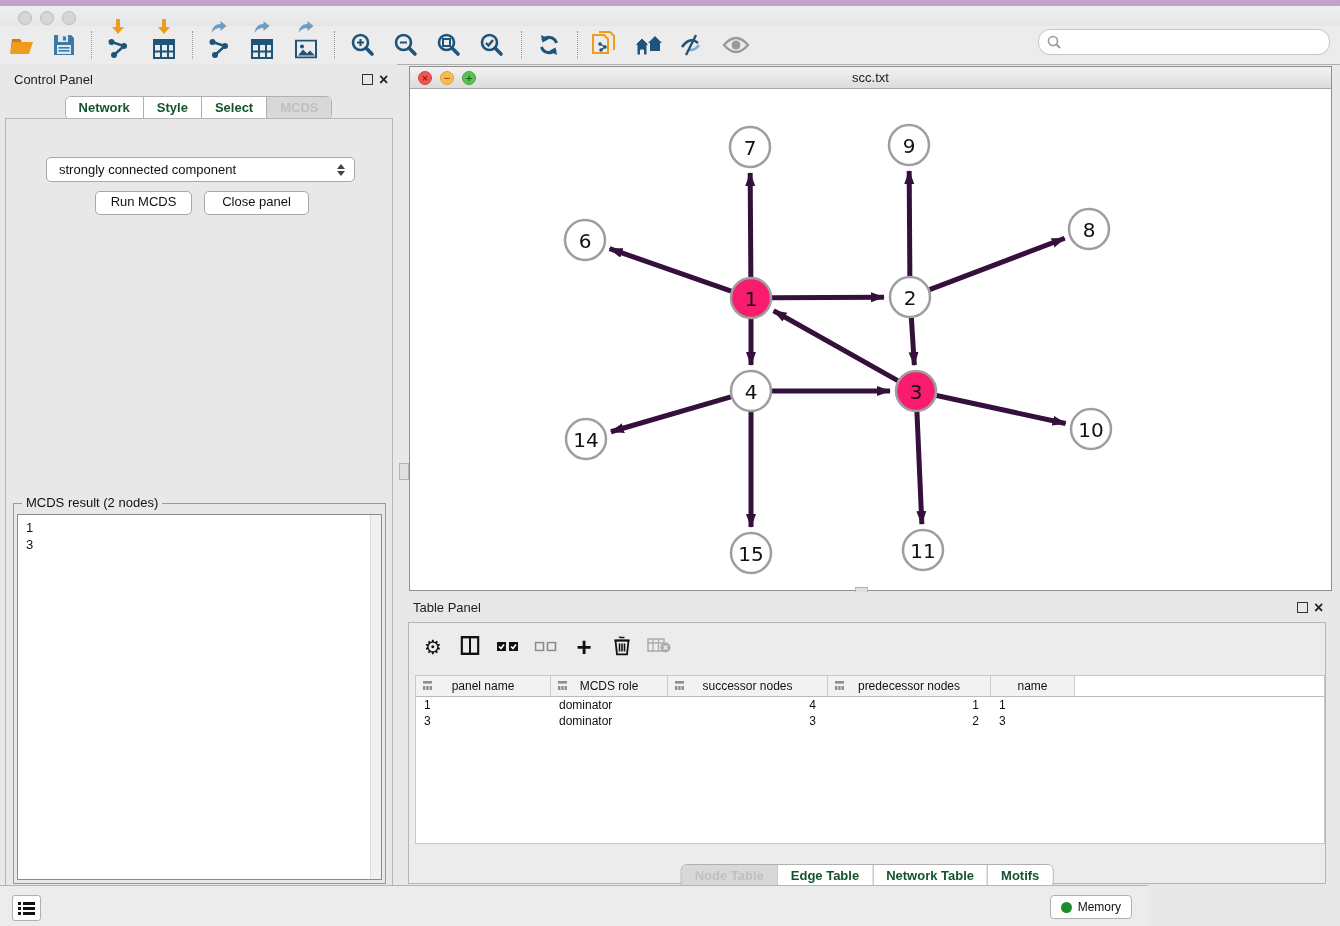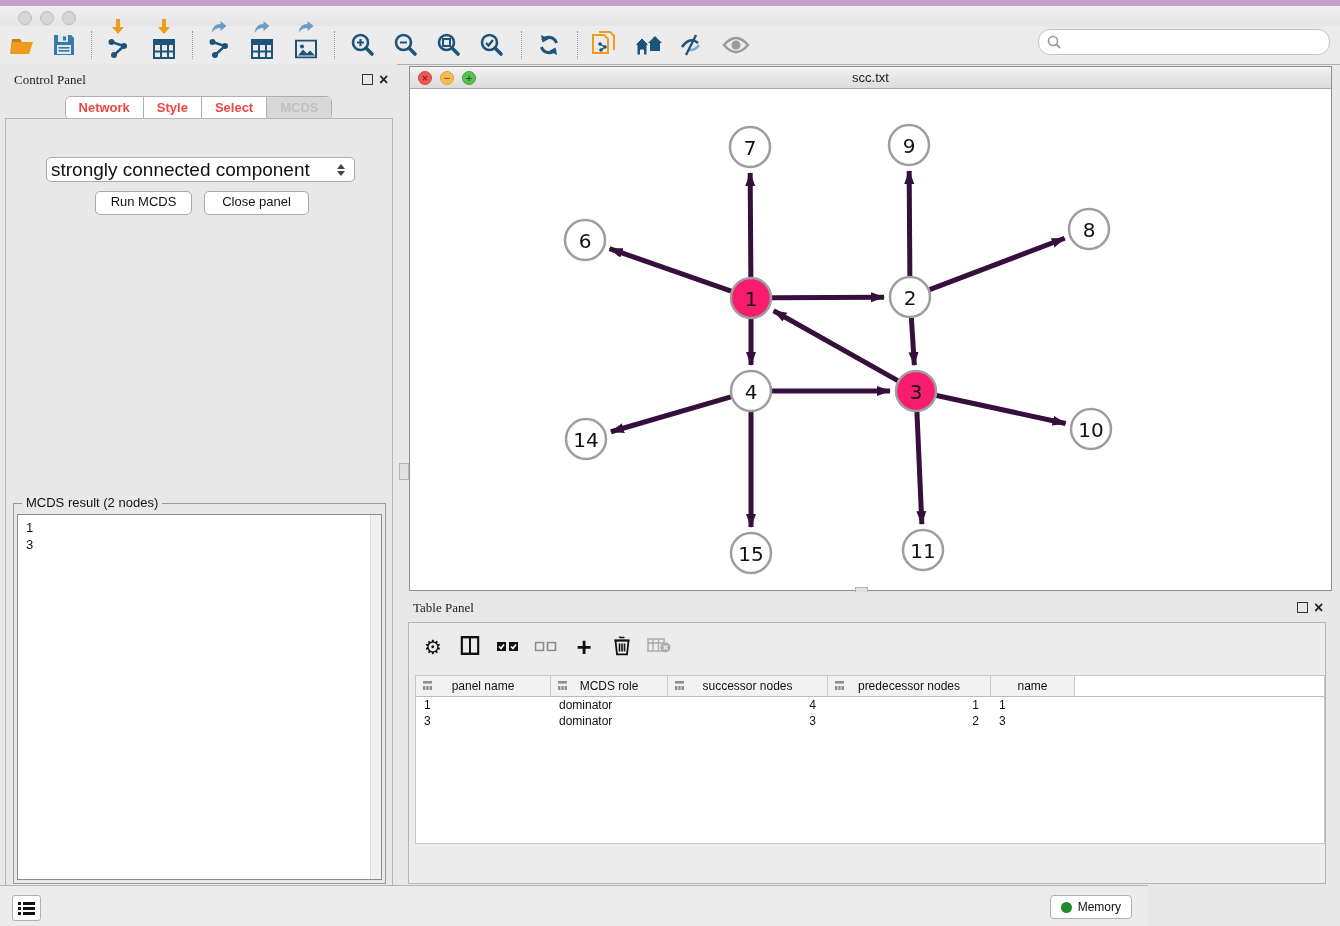--- a/index.html
+++ b/index.html
@@ -17,34 +17,34 @@
   .tbicon{position:absolute;top:50%;transform:translate(-50%,-50%);width:34px;height:34px;cursor:default;}
   .tbicon svg{position:absolute;left:50%;top:50%;transform:translate(-50%,-50%);}
   .tbicon .ovl{position:absolute;right:-1px;top:-1px;}
   .tbsep{position:absolute;top:5px;bottom:5px;border-left:1px dotted #9a9a9a;}
   .searchbox{position:absolute;right:10px;top:3px;width:290px;height:24px;background:#fff;
              border:1px solid #c4c4c4;border-radius:12px;display:flex;align-items:center;}
   .searchbox svg{margin-left:8px;}
   .searchbox input{border:none;outline:none;background:transparent;flex:1;font:13px "Liberation Sans",sans-serif;padding:0 8px 0 5px;}
   
   .cpanel{position:absolute;left:0;top:64px;width:397px;height:822px;background:#e8e8e8;}
-  .panel-title{position:absolute;left:14px;top:8px;font-size:13px;color:#222;font-family:Liberation Serif, serif;}
+  .panel-title{position:absolute;left:14px;top:8px;font-size:13px;color:#222;}
   .float-btn{position:absolute;width:9px;height:9px;border:1.5px solid #333;display:inline-block;}
   .close-btn{position:absolute;font-size:16px;font-weight:bold;color:#222;line-height:11px;}
   .tabbar{position:absolute;display:inline-flex;border:1px solid #b0b0b0;border-radius:6px;
           overflow:hidden;background:#fff;height:22px;}
-  .tab{padding:2px 13px;font-size:13px;font-weight:600;color:#ef4444;background:#fff;
+  .tab{padding:2px 13px;font-size:13px;font-weight:600;color:#14532d;background:#fff;
        border-left:1px solid #b0b0b0;line-height:18px;white-space:nowrap;}
   .tab:first-child{border-left:none;}
   .tab.sel{background:#d8d8d8;color:#c0c0c0;}
   .cp-box{position:absolute;left:5px;top:54px;width:386px;height:766px;border:1px solid #b5b5b5;background:#e8e8e8;}
   .opt-label{position:absolute;left:0;right:0;top:18px;text-align:center;font-size:13px;color:#111;}
   .dropdown{position:absolute;left:40px;top:38px;width:307px;height:23px;background:#fff;
             border:1px solid #a8a8a8;border-radius:5px;display:flex;align-items:center;}
-  .dropdown .dd-text{padding-left:4px;flex:1;font-size:19px;}
+  .dropdown .dd-text{padding-left:12px;flex:1;font-size:13px;}
   .dd-arrows{width:18px;display:flex;flex-direction:column;align-items:center;gap:2px;margin-right:4px;}
   .dd-arrows i{width:0;height:0;border-left:4px solid transparent;border-right:4px solid transparent;}
   .dd-up{border-bottom:5px solid #444;}
   .dd-down{border-top:5px solid #444;}
   .btn{position:absolute;height:22px;background:#fff;border:1px solid #a8a8a8;border-radius:5px;
        font:13px "Liberation Sans",sans-serif;text-align:center;line-height:20px;}
   .result-box{position:absolute;left:7px;top:384px;width:371px;height:379px;border:1px solid #9a9a9a;}
   .result-legend{position:absolute;left:8px;top:-9px;background:#e8e8e8;padding:0 4px;font-size:13px;}
   .result-area{position:absolute;left:3px;top:10px;right:3px;bottom:3px;background:#fff;border:1px solid #8a8a8a;}
   .result-lines{position:absolute;left:8px;top:4px;font-size:13px;line-height:17px;}
@@ -427,20 +427,26 @@
           </div>
           <div class="trow">
             <div class="td" style="width: 135px; text-align: left; padding: 0px 0px 0px 8px;">3</div>
             <div class="td" style="width: 117px; text-align: left; padding: 0px 0px 0px 8px;">dominator</div>
             <div class="td" style="width: 160px; text-align: right; padding: 0px 12px 0px 0px;">3</div>
             <div class="td" style="width: 163px; text-align: right; padding: 0px 12px 0px 0px;">2</div>
             <div class="td" style="width: 84px; text-align: left; padding: 0px 0px 0px 8px;">3</div>
           </div>
         </div>
     </div>
+    <div class="tabbar tp-tabs" id="tp-tabs">
+        <div class="tab sel">Node Table</div>
+        <div class="tab">Edge Table</div>
+        <div class="tab">Network Table</div>
+        <div class="tab">Motifs</div>
+      </div>
   </div>
 </div>
 
 <div class="statusbar">
   <div class="list-btn">
     <svg width="17" height="13" viewBox="0 0 17 13">
         <rect x="0" y="0" width="3" height="3" fill="#111"></rect>
         <rect x="5" y="0" width="12" height="3" fill="#111"></rect>
         <rect x="0" y="5" width="3" height="3" fill="#111"></rect>
         <rect x="5" y="5" width="12" height="3" fill="#111"></rect>

